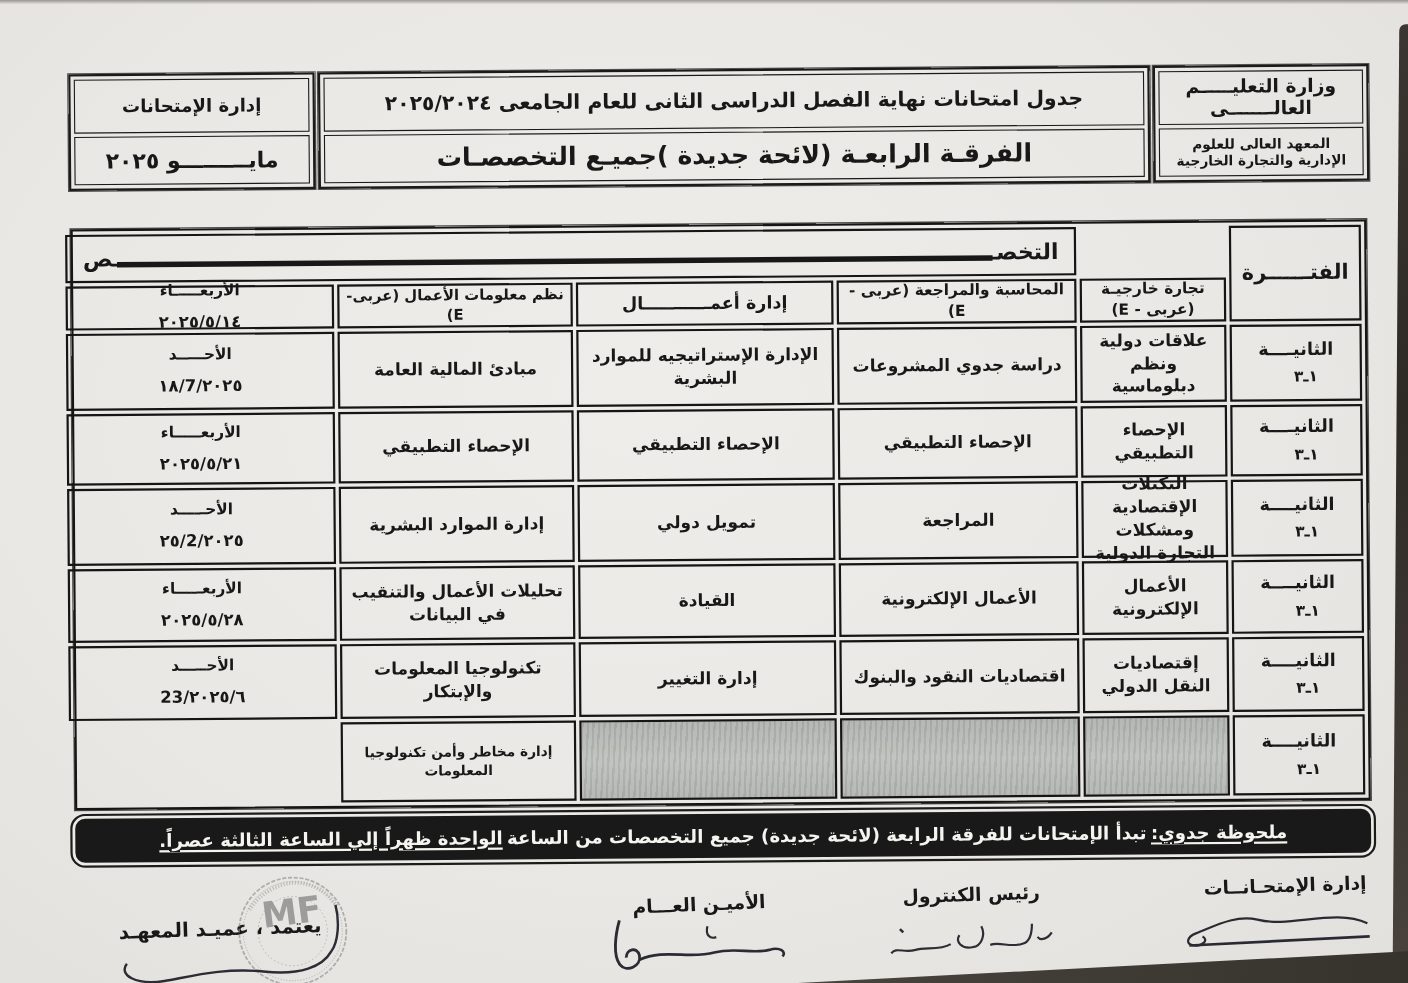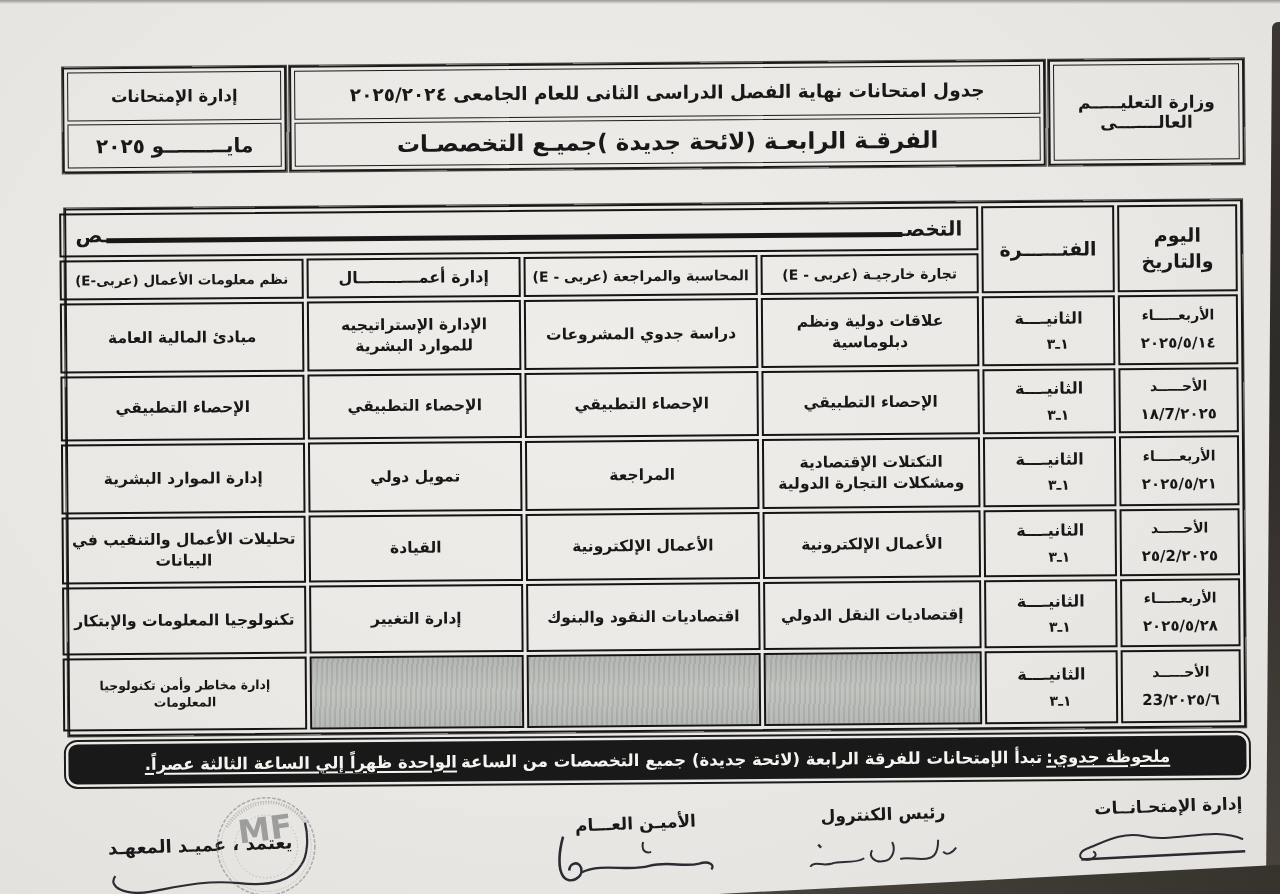--- a/index.html
+++ b/index.html
@@ -120,34 +120,34 @@
 <body>
 
 <div class="sheet">
   <div class="edge-top"></div>
 
   <div class="content">
 
     <div class="top-header">
       <div class="hbox hbox-right">
         <div class="hcell ministry-line">وزارة التعليـــــم العالـــــــى</div>
+        <div class="hcell institute-line">المعهد العالى للعلوم الإدارية والتجارة الخارجية</div>
       </div>
       <div class="hbox hbox-mid">
         <div class="hcell schedule-line">جدول امتحانات نهاية الفصل الدراسى الثانى للعام الجامعى ٢٠٢٥/٢٠٢٤</div>
         <div class="hcell grade-line">الفرقـة الرابعـة (لائحة جديدة )جميـع التخصصـات</div>
       </div>
       <div class="hbox hbox-left">
         <div class="hcell examdept-line">إدارة الإمتحانات</div>
         <div class="hcell month-line">مايـــــــــو ٢٠٢٥</div>
       </div>
     </div>
 
     <div class="extable">
 
-      <div class="cell hday">اليوم والتاريخ</div>
       <div class="cell hperiod">الفتــــــرة</div>
       <div class="cell hspec">
         <span>التخصـ</span>
         <span class="kline"></span>
         <span>ـص</span>
       </div>
       <div class="cell hsub">تجارة خارجيـة (عربى - E)</div>
       <div class="cell hsub">المحاسبة والمراجعة (عربى - E)</div>
       <div class="cell hsub hsub-idara">إدارة أعمـــــــــــال</div>
       <div class="cell hsub hsub-nuzum">نظم معلومات الأعمال (عربى-E)</div>

